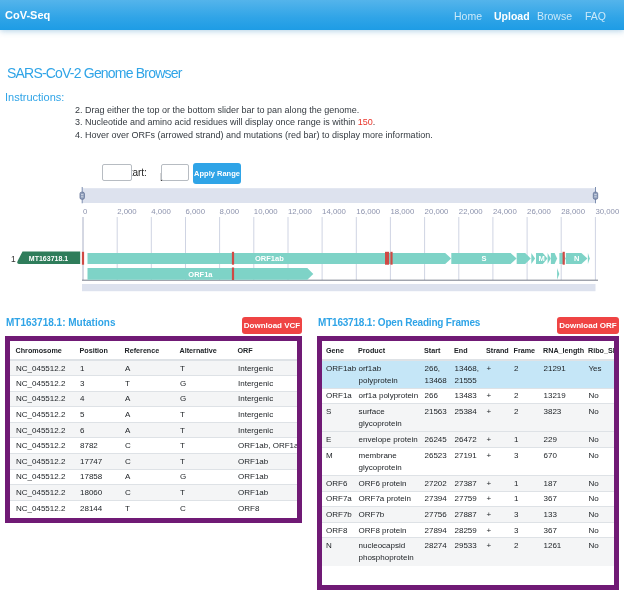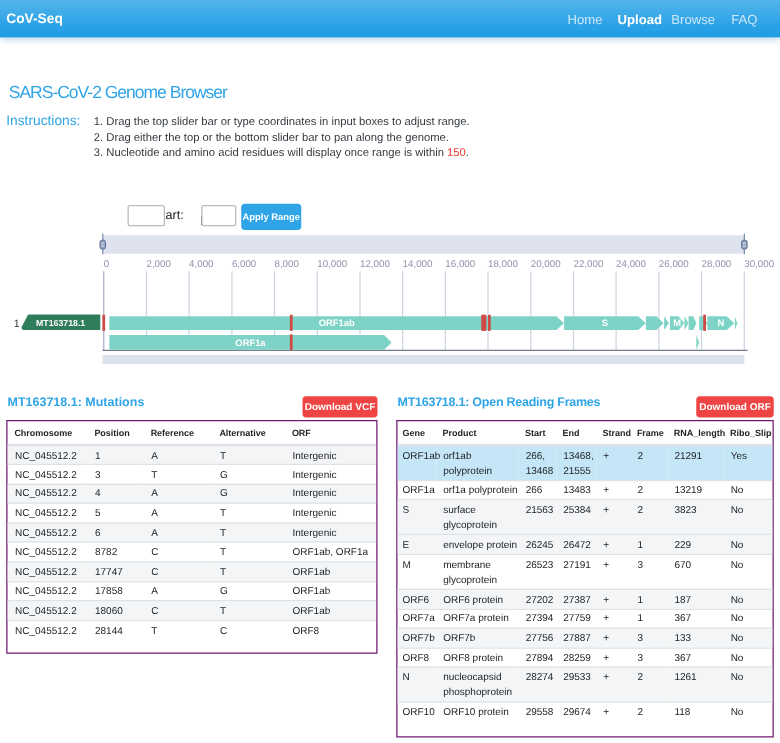--- a/index.html
+++ b/index.html
@@ -23,44 +23,44 @@
 
 .flabel { position:absolute; font-size:10px; color:#222; }
 .finput { position:absolute; width:30px; height:17px; border:1px solid #b7bcc2; border-radius:2px; background:#fff; }
 #applybtn { position:absolute; left:193px; top:163px; width:48px; height:21px; background:#2fa4e7; border-radius:3px;
   color:#fff; font-size:7.5px; font-weight:bold; text-align:center; line-height:21px; white-space:nowrap; }
 
 
 .ttitle { position:absolute; color:#2fa4e7; font-size:10px; font-weight:bold; white-space:nowrap; }
 .dlbtn { position:absolute; background:#ef4444; border-radius:3px; color:#fff; font-size:8px; font-weight:bold;
   text-align:center; height:17px; line-height:17px; white-space:nowrap; }
-.tbox { position:absolute; border:1px solid #701a75; background:#fff; overflow:hidden; }
+.tbox { position:absolute; border:5px solid #701a75; background:#fff; overflow:hidden; }
 table { border-collapse:collapse; table-layout:fixed; width:100%; font-size:8px; color:#212529; }
 th { text-align:left; font-weight:bold; font-size:7.2px; padding:0 0 0 5.5px; border-bottom:2px solid #dee2e6; height:19px; vertical-align:middle; white-space:nowrap; }
 td { padding:1.8px 2px 0 6px; border-top:1px solid #dee2e6; vertical-align:top; height:15.6px; white-space:nowrap; line-height:12px; }
 tr.two td { height:28.1px; }
 #orftable td:first-child, #orftable th:first-child { padding-left:4px; }
 tr.str { background:#f4f5f6; }
 tr.hl { background:#c5e6f7; }
 </style>
 </head>
 <body>
 <div id="page">
   <div id="nav"></div>
   <div id="brand">CoV-Seq</div>
   <div class="navlink" style="left:454px;">Home</div>
   <div class="navlink active" style="left:494px;">Upload</div>
   <div class="navlink" style="left:537px;">Browse</div>
   <div class="navlink" style="left:585px;">FAQ</div>
 
   <div id="h1">SARS-CoV-2 Genome Browser</div>
   <div id="instr">Instructions:</div>
-  <div class="il" style="left:75px; top:92px;">1. Drag the top slider bar or type coordinates in input boxes to adjust range.</div>
   <div class="il" style="left:75px; top:104.5px;">2. Drag either the top or the bottom slider bar to pan along the genome.</div>
   <div class="il" style="left:75px; top:117px;">3. Nucleotide and amino acid residues will display once range is within <span class="red">150</span>.</div>
+  <div class="il" style="left:75px; top:129.5px;">4. Hover over ORFs (arrowed strand) and mutations (red bar) to display more information.</div>
 
   <div class="flabel" style="left:75px; top:166.5px;margin-left:48px;">Start:</div>
   <div class="finput" style="left:102px; top:164px;"></div>
   <div class="flabel" style="left:140px; top:172px;padding-left:20px;">End:</div>
   <div class="finput" style="left:161px; top:164px; width:28px;"></div>
   <div id="applybtn">Apply Range</div>
 
   <svg id="browser" style="position:absolute; left:0; top:185px;" width="624" height="110" viewBox="0 185 624 110">
 <rect x="82" y="188.2" width="513.5" height="14.8" fill="#dde2ee"></rect>
 <line x1="82.2" y1="187" x2="82.2" y2="203.3" stroke="#7d8fb0" stroke-width="1"></line>
@@ -345,26 +345,16 @@
       <tr class="str two">
             <td>N</td>
             <td>nucleocapsid<br>phosphoprotein</td>
             <td>28274</td>
             <td>29533</td>
             <td>+</td>
             <td>2</td>
             <td>1261</td>
             <td>No</td>
           </tr>
-      <tr>
-            <td>ORF10</td>
-            <td>ORF10 protein</td>
-            <td>29558</td>
-            <td>29674</td>
-            <td>+</td>
-            <td>2</td>
-            <td>118</td>
-            <td>No</td>
-          </tr>
     </tbody>
       </table>
   </div>
 </div>
 
 </body></html>

